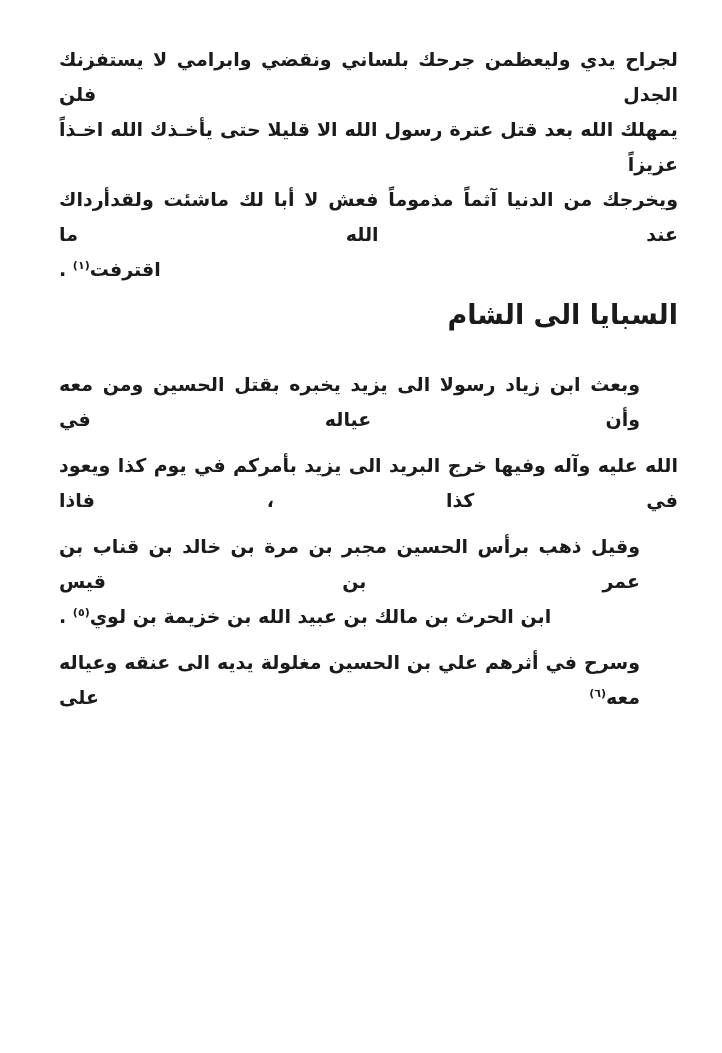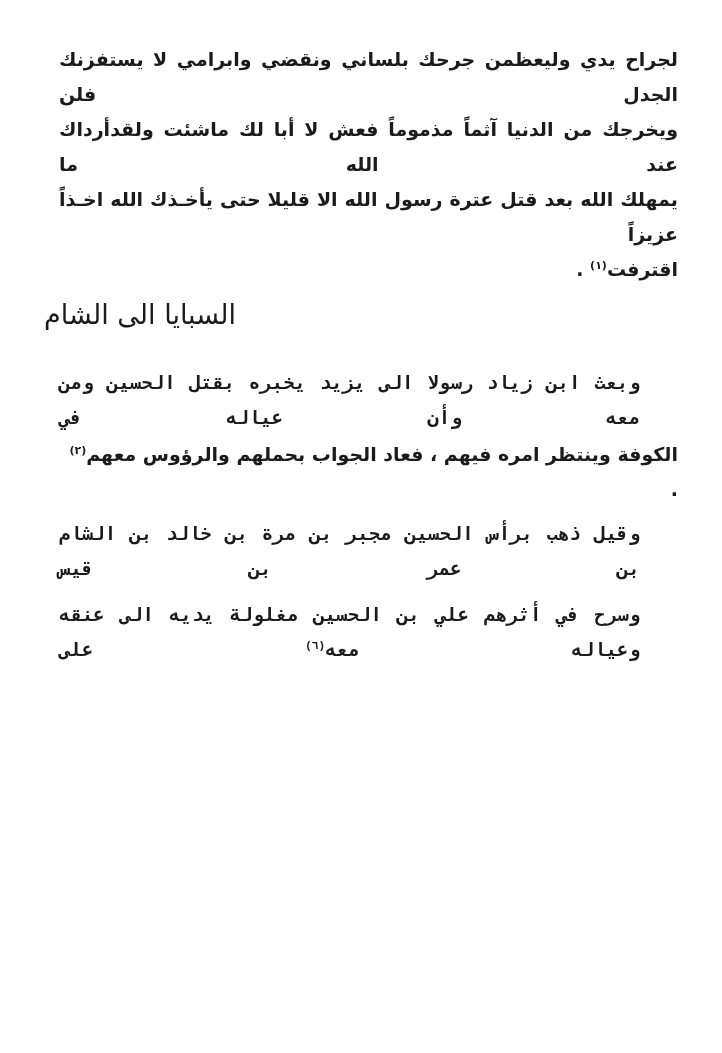--- a/index.html
+++ b/index.html
@@ -18,64 +18,65 @@
     direction:rtl;
     font-family:"DejaVu Sans", sans-serif;
     overflow:hidden;
   }
   
   .body-text{font-size:19px;font-weight:bold;}
   .paragraph{margin:0 0 11px 15px;}
   .paragraph:last-child{margin-bottom:0;}
   .text-line{
     line-height:35px;
-    text-align:right;
+    text-align:left;
     white-space:normal;
   }
   .text-line.justify{text-align:justify;text-align-last:justify;}
-  .text-line.indent{padding-right:38px;font-family:Liberation Mono, monospace;}
+  .text-line.indent{padding-right:38px;}
   sup.ref{
     font-size:0.58em;
     line-height:0;
     vertical-align:super;
     letter-spacing:-0.5px;
   }
   
   .section-heading{
     margin:8px 0 32px 0;
-    text-align:left;
+    text-align:right;
     font-size:27px;
-    font-weight:normal;
+    font-weight:bold;
     line-height:40px;
   }
 </style>
 </head>
 <body>
 
 <div class="page">
 
   <div class="body-text" id="intro-container">
       <div class="paragraph">
         <div class="text-line justify">لجراح يدي وليعظمن جرحك بلساني ونقضي وابرامي لا يستفزنك الجدل فلن</div>
+        <div class="text-line justify">يمهلك الله بعد قتل عترة رسول الله الا قليلا حتى يأخـذك الله اخـذاً عزيزاً</div>
         <div class="text-line justify">ويخرجك من الدنيا آثماً مذموماً فعش لا أبا لك ماشئت ولقدأرداك عند الله ما</div>
-        <div class="text-line justify">يمهلك الله بعد قتل عترة رسول الله الا قليلا حتى يأخـذك الله اخـذاً عزيزاً</div>
         <div class="text-line">اقترفت<sup class="ref">(١)</sup> .</div>
       </div>
     </div>
 
   <h1 class="section-heading">السبايا الى الشام</h1>
 
   <div class="body-text" id="paragraphs-container">
       <div class="paragraph">
         <div class="text-line justify indent">وبعث ابن زياد رسولا الى يزيد يخبره بقتل الحسين ومن معه وأن عياله في</div>
-        <div class="text-line">الكوفة وينتظر امره فيهم ، فعاد الجواب بحملهم والرؤوس معهم<sup class="ref">(٢)</sup> .</div>
       </div>
       <div class="paragraph">
+        <div class="text-line justify">الله عليه وآله وفيها خرج البريد الى يزيد بأمركم في يوم كذا ويعود في كذا ، فاذا</div>
       </div>
       <div class="paragraph">
-        <div class="text-line justify indent">وقيل ذهب برأس الحسين مجبر بن مرة بن خالد بن الشام بن عمر بن قيس</div>
+        <div class="text-line justify indent">وقيل ذهب برأس الحسين مجبر بن مرة بن خالد بن قناب بن عمر بن قيس</div>
+        <div class="text-line">ابن الحرث بن مالك بن عبيد الله بن خزيمة بن لوي<sup class="ref">(٥)</sup> .</div>
       </div>
       <div class="paragraph">
         <div class="text-line justify indent">وسرح في أثرهم علي بن الحسين مغلولة يديه الى عنقه وعياله معه<sup class="ref">(٦)</sup> على</div>
       </div>
     </div>
 
 </div>
 
 </body></html>

